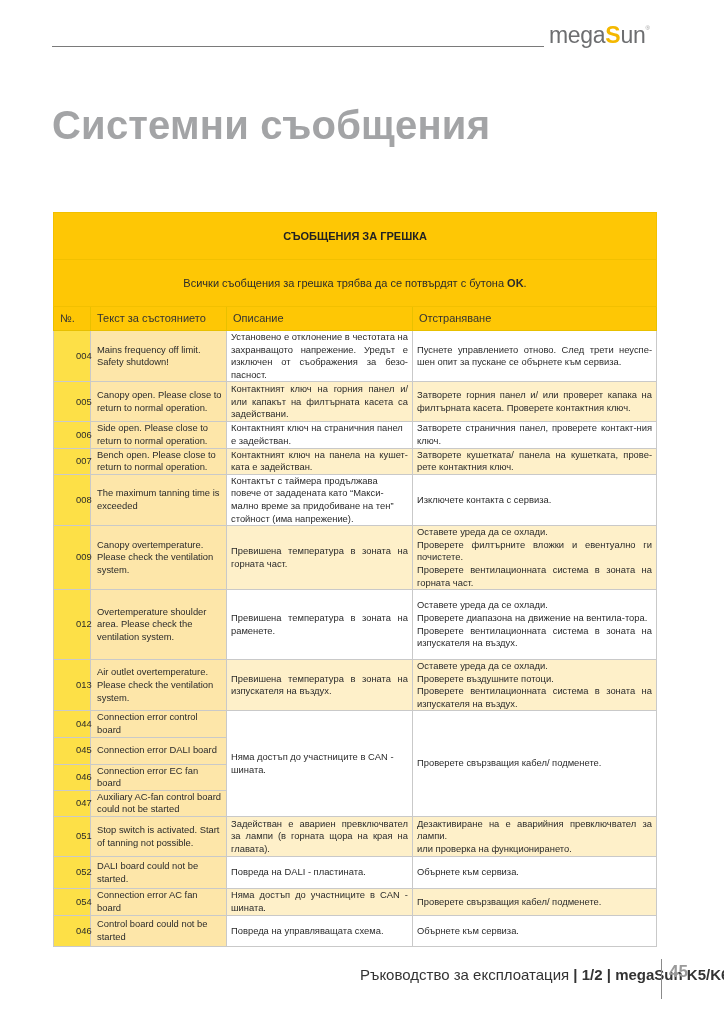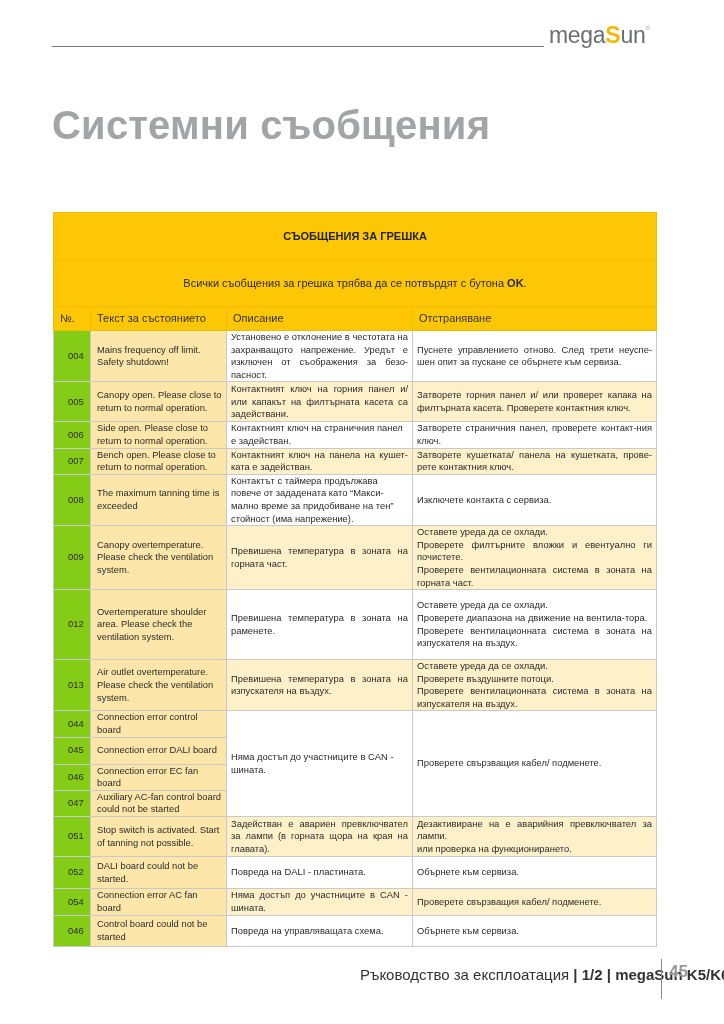--- a/index.html
+++ b/index.html
@@ -9,21 +9,21 @@
   .logo .s { color: #f4b800; font-weight: bold; }
   .logo .reg { font-size: 6px; vertical-align: top; position: relative; top: 3px; color: #999; }
   .page-title { position: absolute; left: 52px; top: 103px; font-size: 40px; font-weight: bold; color: #a3a4a6; letter-spacing: 0.2px; white-space: nowrap; }
 
   .table { position: absolute; left: 53px; top: 212px; width: 603px; border-collapse: collapse; table-layout: fixed; }
   .table td { border: 1px solid #c9c9c9; font-size: 9.4px; line-height: 12.6px; padding: 0 4px; vertical-align: middle; color: #2b2b2b; }
   .table .banner td { background: #fec705; border-color: #f2c000; text-align: center; font-size: 11px; padding: 12px; }
   .table .banner.title td { font-weight: bold; height: 22px; color: #222; }
   .table .banner.sub td { height: 22px; }
   .table .head td { background: #fec705; border-color: #e8c000; height: 23px; font-size: 11px; color: #333; padding-left: 6px; }
-  .table td.num { background: #84cc16; padding-left: 14px; margin-top: 40px; }
+  .table td.num { background: #fde047; padding-left: 22px; margin-top: 40px; }
   .table td.status { background: #fde6a9; padding-left: 6px; }
   .table tr.hl td.desc, .table tr.hl td.fix { background: #fef0c9; }
   .table td.desc, .table td.fix { background: #ffffff; }
   .table td.just { text-align: justify; }
   .table td .ln { display: block; }
 
   .footer-text { position: absolute; left: 360px; top: 966px; font-size: 15px; color: #333; white-space: nowrap; }
   .footer-text b { font-weight: bold; }
   .footer-rule { position: absolute; left: 661px; top: 959px; width: 1px; height: 40px; background: #8a8a8a; }
   .page-num { position: absolute; left: 669px; top: 962px; font-size: 17px; font-weight: bold; color: #9a9a9a; }

